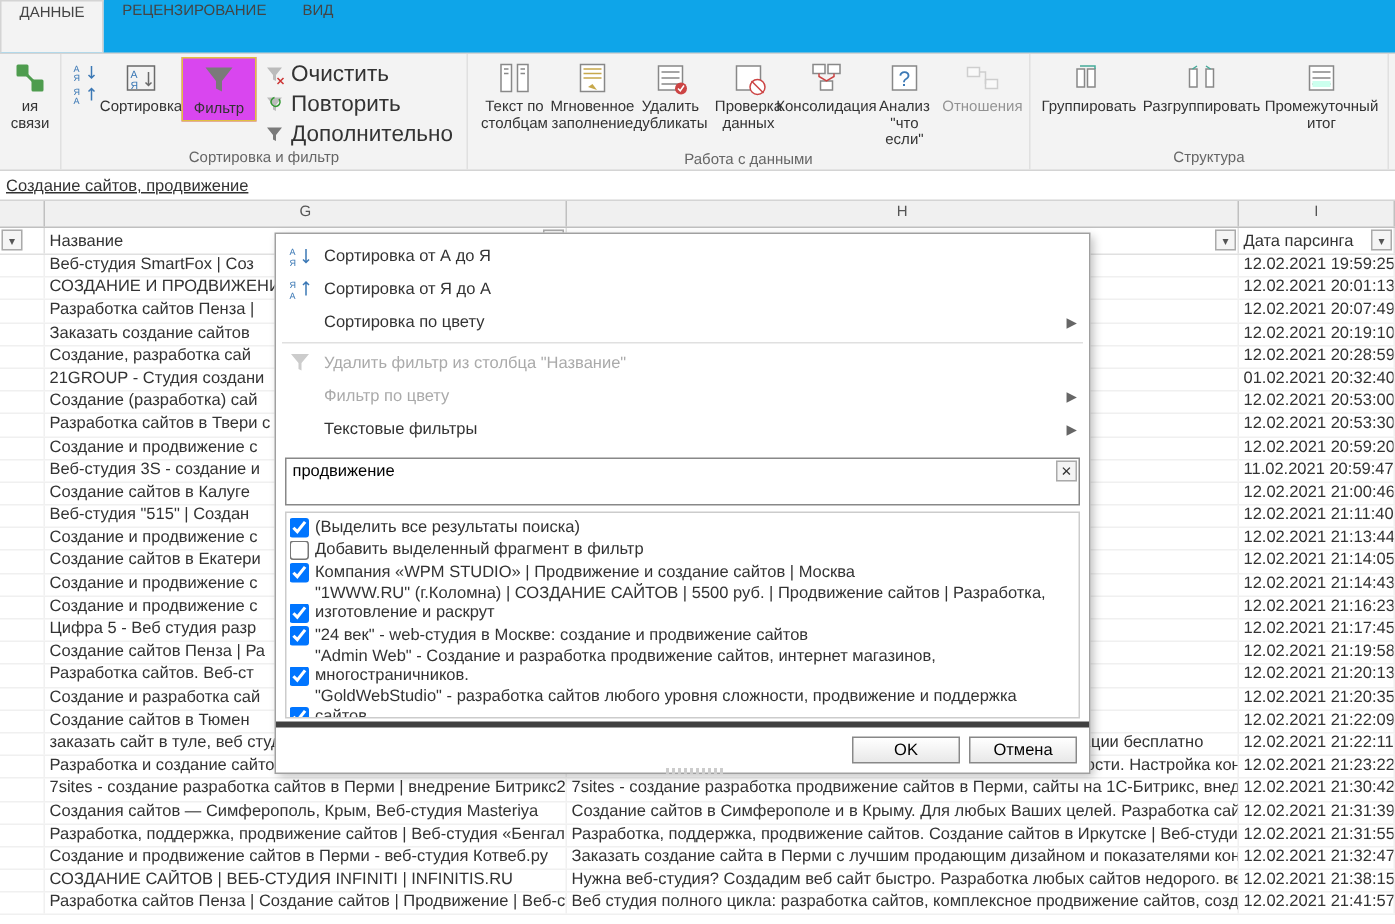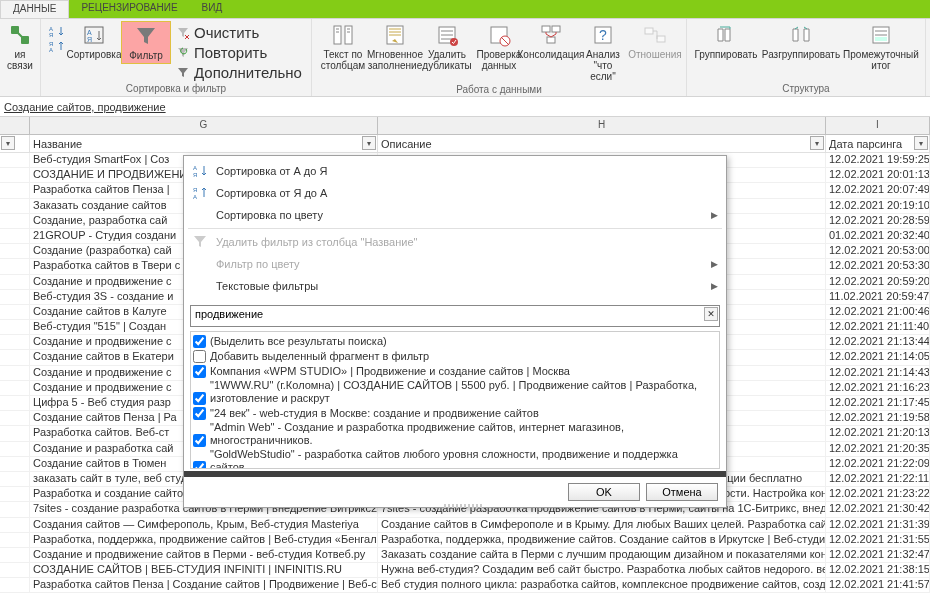--- a/index.html
+++ b/index.html
@@ -1,19 +1,19 @@
 <!DOCTYPE html>
 <html><head>
 <meta charset="utf-8">
 <style>
 * { box-sizing: border-box; margin: 0; padding: 0; }
 body { font-family: "Segoe UI", Tahoma, sans-serif; font-size: 11px; background: #fff; width: 930px; height: 616px; overflow: hidden; position: relative; color: #333; }
 
 
-.tabs { display: flex; height: 19px; border-bottom: 1px solid #d4d4d4; background: #84cc16; }
+.tabs { display: flex; height: 36px; border-bottom: 1px solid #d4d4d4; background: #0ea5e9; }
 .tab { padding: 2px 12px; font-size: 10px; color: #444; cursor: pointer; }
 .tab.active { background: #f3f3f3; border: 1px solid #d4d4d4; border-bottom: none; }
 
 
 .ribbon { display: flex; height: 78px; background: #f3f3f3; border-bottom: 1px solid #d4d4d4; }
 .rgroup { display: flex; flex-direction: column; justify-content: space-between; border-right: 1px solid #e0e0e0; padding: 2px 6px 0; }
 .rgroup-row { display: flex; align-items: flex-start; gap: 2px; }
 .r-big { display: flex; flex-direction: column; align-items: center; width: 50px; padding: 2px; cursor: pointer; }
 .r-big .ico { width: 24px; height: 24px; margin-bottom: 2px; }
 .r-big .lbl { font-size: 10px; text-align: center; line-height: 11px; }
@@ -53,26 +53,26 @@
 
 
 .filter-pop { position: absolute; left: 183px; top: 155px; width: 544px; background: #fff; border: 1px solid #a0a0a0; box-shadow: 2px 2px 6px rgba(0,0,0,.25); z-index: 50; font-size: 11px; }
 .fp-menu { padding: 4px 0; }
 .fp-item { display: flex; align-items: center; gap: 8px; padding: 3px 8px; cursor: pointer; }
 .fp-item.disabled { color: #aaa; cursor: default; }
 .fp-item .mi { width: 16px; height: 16px; flex-shrink: 0; }
 .fp-item .arrow { margin-left: auto; color: #666; font-size: 9px; }
 .fp-sep { height: 1px; background: #e0e0e0; margin: 2px 4px; }
 .fp-search { margin: 4px 6px; position: relative; }
-.fp-search input { width: 100%; padding: 2px 18px 6px 4px; border: 1px solid #888; font-size: 11px; }
+.fp-search input { width: 100%; padding: 2px 18px 16px 4px; border: 1px solid #888; font-size: 11px; }
 .fp-search .clear { position: absolute; right: 2px; top: 2px; width: 14px; height: 14px; border: 1px solid #aaa; background: #f4f4f4; display: flex; align-items: center; justify-content: center; cursor: pointer; font-size: 9px; }
 .fp-list { margin: 2px 6px; border: 1px solid #ccc; height: 138px; overflow-y: scroll; padding: 2px; }
 .fp-check { display: flex; align-items: flex-end; gap: 4px; padding: 0 0 1px; line-height: 13px; }
 .fp-check input { margin-top: 1px; }
-.fp-btns { display: flex; justify-content: flex-end; gap: 6px; padding: 6px 8px; border-top: 6px solid #404040; }
+.fp-btns { display: flex; justify-content: flex-end; gap: 6px; padding: 6px 8px; border-top: 4px solid #404040; }
 .fp-btns button { width: 72px; padding: 2px 0; border: 1px solid #888; background: linear-gradient(#fff,#e8e8e8); font-size: 11px; cursor: pointer; }
 .fp-resize { height: 4px; background: repeating-linear-gradient(90deg,#ccc 0,#ccc 2px,transparent 2px,transparent 4px); margin: 0 auto; width: 40px; cursor: ns-resize; position: absolute; left: 48%; bottom: -1px; }
 .fp-list::-webkit-scrollbar { width: 16px; }
 .fp-list::-webkit-scrollbar-thumb { background: #cdcdcd; border: 1px solid #aaa; }
 </style>
 </head>
 <body>
 
 <div class="tabs">
   <div class="tab active">ДАННЫЕ</div>
@@ -112,21 +112,21 @@
       </div>
       <div class="r-big">
         <span class="ico"><svg viewBox="0 0 24 24">
               <rect x="3" y="4" width="18" height="16" fill="none" stroke="#6a6a6a"></rect>
               <text x="5" y="12" font-size="7" fill="#3b78b5">А</text>
               <text x="5" y="19" font-size="7" fill="#3b78b5">Я</text>
               <path d="M17 8v9m-2-2 2 2 2-2" stroke="#6a6a6a" fill="none"></path>
             </svg></span>
         <span class="lbl">Сортировка</span>
       </div>
-      <div class="r-big" style="background:#fca5a5;border:1px solid #e0c040">
+      <div class="r-big" style="background:#d946ef;border:1px solid #e0c040">
         <span class="ico"><svg viewBox="0 0 24 24">
               <path d="M3 4h18l-7 9v7l-4-2v-5z" fill="#7a7a7a"></path>
             </svg></span>
         <span class="lbl">Фильтр</span>
       </div>
       <div class="r-small-col" style="padding-top:2px">
         <div class="r-small">
             <span class="ico"><svg viewBox="0 0 14 14">
                 <path d="M2 2h10l-4 5v4l-2-1V7z" fill="#bbb"></path>
                 <path d="M9 9l4 4m0-4-4 4" stroke="#c33"></path>

